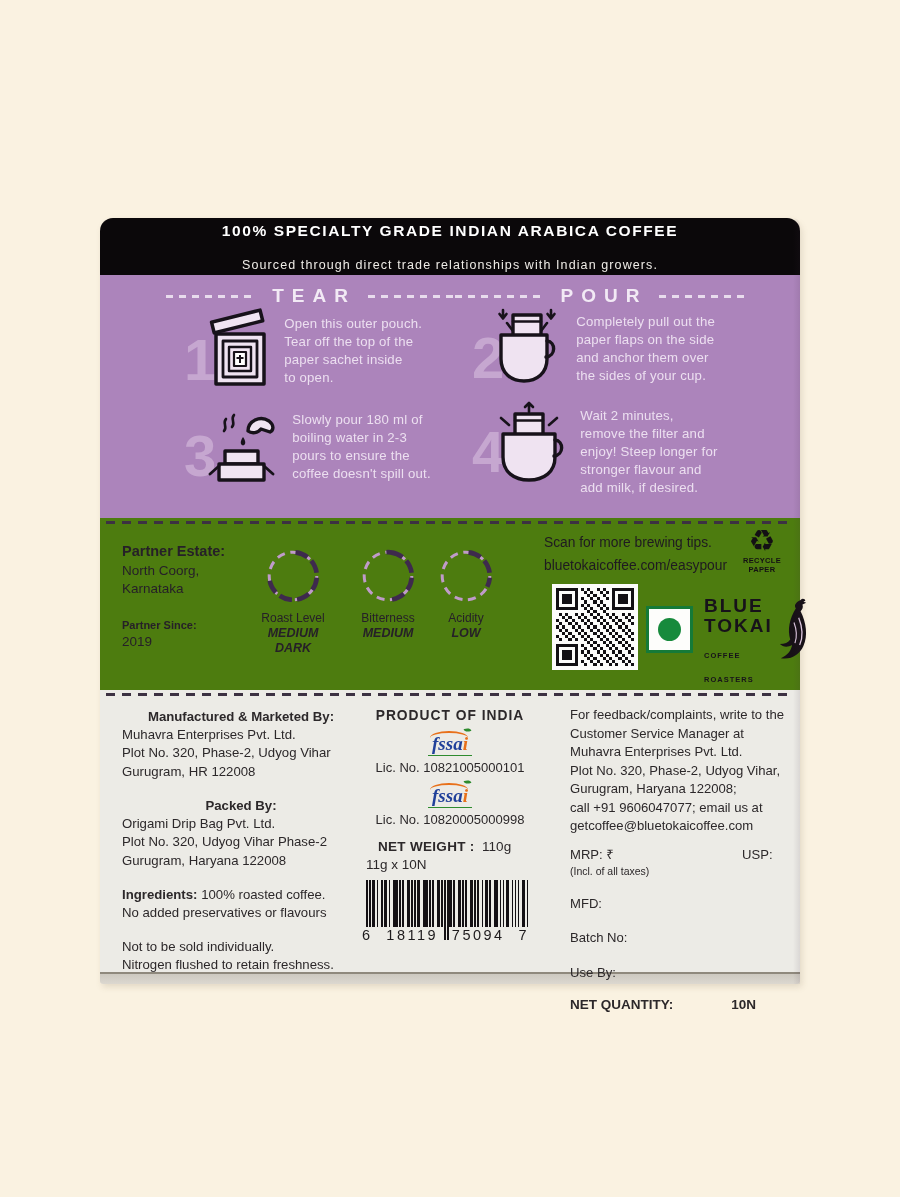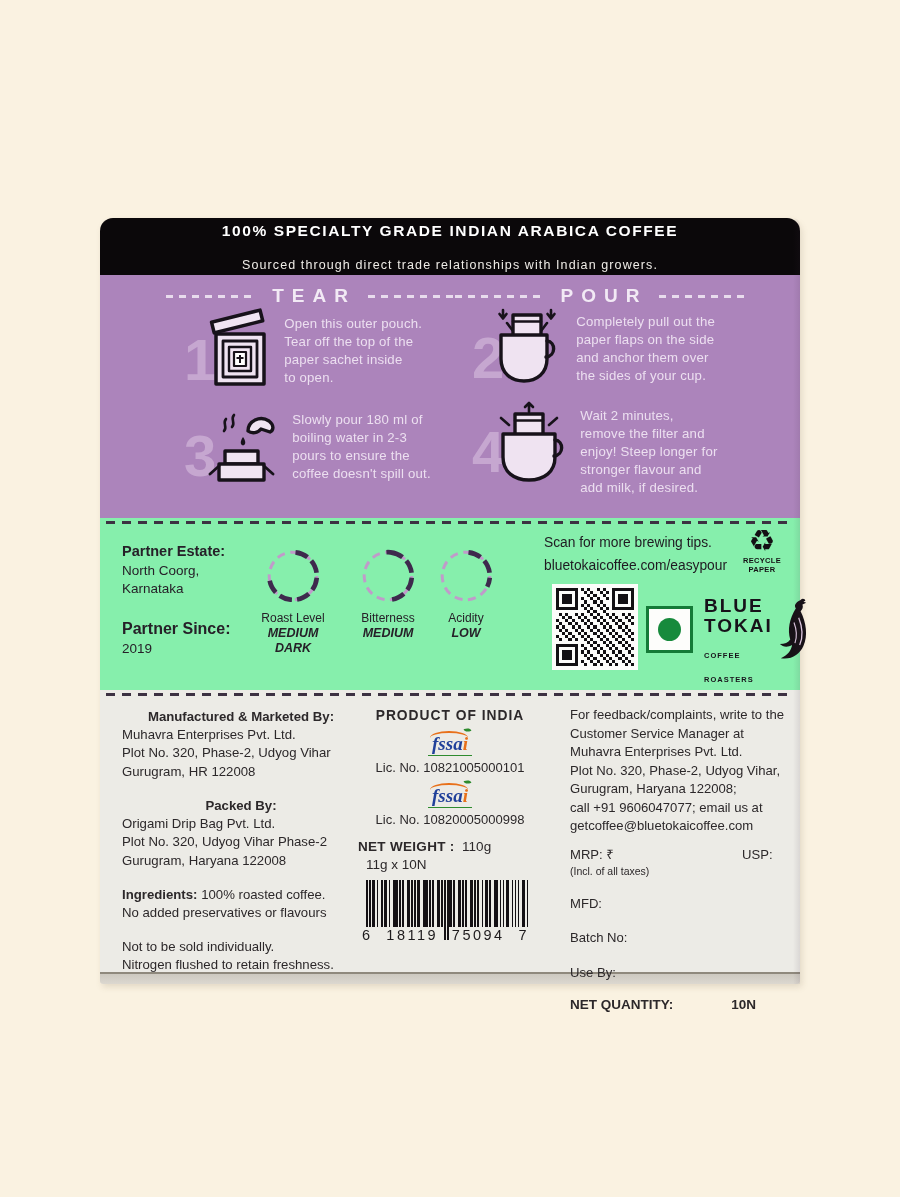--- a/index.html
+++ b/index.html
@@ -26,27 +26,27 @@
 
   .step { position:absolute; display:flex; align-items:flex-start; }
   .step-num { font-size:58px; font-weight:bold; color:#c6a7d0; line-height:1; margin-top:24px; margin-right:-14px; }
   .step-icon { position:relative; z-index:1; }
   .step-text { margin-left:12px; padding-top:8px; font-size:13.2px; line-height:1.36; color:#ecdff0; letter-spacing:.2px; width:172px; }
   .prelines { white-space:pre-line; }
   .s1 { left:84px; top:32px; } .s2 { left:372px; top:30px; }
   .s3 { left:84px; top:128px; } .s4 { left:372px; top:124px; }
 
   
-  .info-section { height:172px; background:#86efac; position:relative; }
+  .info-section { height:172px; background:#4d7c0f; position:relative; }
   .dash-sep { position:absolute; top:3px; left:6px; right:6px; height:3px;
               background:repeating-linear-gradient(90deg,#3c3142 0 9px, transparent 9px 16px); }
   .estate { position:absolute; left:22px; top:24px; color:#262028; font-size:13.5px; line-height:1.35; }
   .estate .hd { font-weight:bold; font-size:14.5px; }
   .since { position:absolute; left:22px; top:100px; color:#262028; font-size:13.5px; line-height:1.35; }
-  .since .hd { font-weight:bold; font-size:16px; }
+  .since .hd { font-weight:bold; font-size:11px; }
 
   .attr { position:absolute; top:30px; width:100px; text-align:center; color:#262028; }
   .attr.a0 { left:143px; } .attr.a1 { left:238px; } .attr.a2 { left:316px; }
   .attr svg { display:block; margin:0 auto; }
   .attr-label { font-size:12px; margin-top:7px; }
   .attr-value { font-size:12.5px; font-weight:bold; max-width:74px; margin:1px auto 0; line-height:1.2;font-style:italic; }
 
   .scan-block { position:absolute; left:444px; top:14px; font-size:13.8px; color:#1f1a21; line-height:1.65; }
   .recycle { position:absolute; left:636px; top:8px; width:52px; text-align:center; color:#141014; }
   .recycle-glyph { font-family:"DejaVu Sans", sans-serif; font-size:30px; line-height:1; }
@@ -72,21 +72,21 @@
   .product-of { font-weight:bold; font-size:13.8px; letter-spacing:1px; }
   .lic { font-size:13px; margin-top:2px; }
   .fssai-logo { display:inline-block; position:relative; margin-top:8px; margin-bottom:2px;
                 font-family:"Liberation Serif", serif; font-style:italic; font-weight:bold; font-size:19px;
                 color:#20409a; line-height:1; padding:3px 4px 2px; border-bottom:1.5px solid #2e8b2e; }
   .fssai-logo::before { content:""; position:absolute; left:2px; right:4px; top:0; height:5px;
                 border-top:2px solid #e8701a; border-radius:50% 50% 0 0/100% 100% 0 0; }
   .fssai-i { color:#e8701a; }
   .fssai-leaf { position:absolute; right:1px; top:-3px; width:7px; height:4px; background:#2e8b2e;
                 border-radius:0 90% 0 90%; transform:rotate(-18deg); }
-  .net-weight { text-align:left; margin:12px 0 0 2px; font-size:13.5px; }
+  .net-weight { text-align:left; margin:12px 0 0 22px; font-size:13.5px; }
   .net-weight b { letter-spacing:.3px; }
   .units { text-align:left; margin:3px 0 0 10px; font-size:13.5px; }
   .barcode-wrap { position:relative; margin:8px 0 0 6px; width:170px; height:62px; }
   .barcode-digits { position:absolute; bottom:-1px; left:0; right:0; display:flex; justify-content:space-between;
                     font-size:14.5px; color:#1d1a1c; }
   .barcode-digits span { background:#ecebe6; padding:0 3px; letter-spacing:2.5px; }
   .barcode-digits span:first-child { padding-left:0; }
   .col3 { position:absolute; left:470px; top:16px; width:234px; font-size:13.1px; line-height:1.42; }
   .mrp-row { position:relative; margin-top:10px; }
   .mrp-note { font-size:10.5px; margin-top:-1px; }

